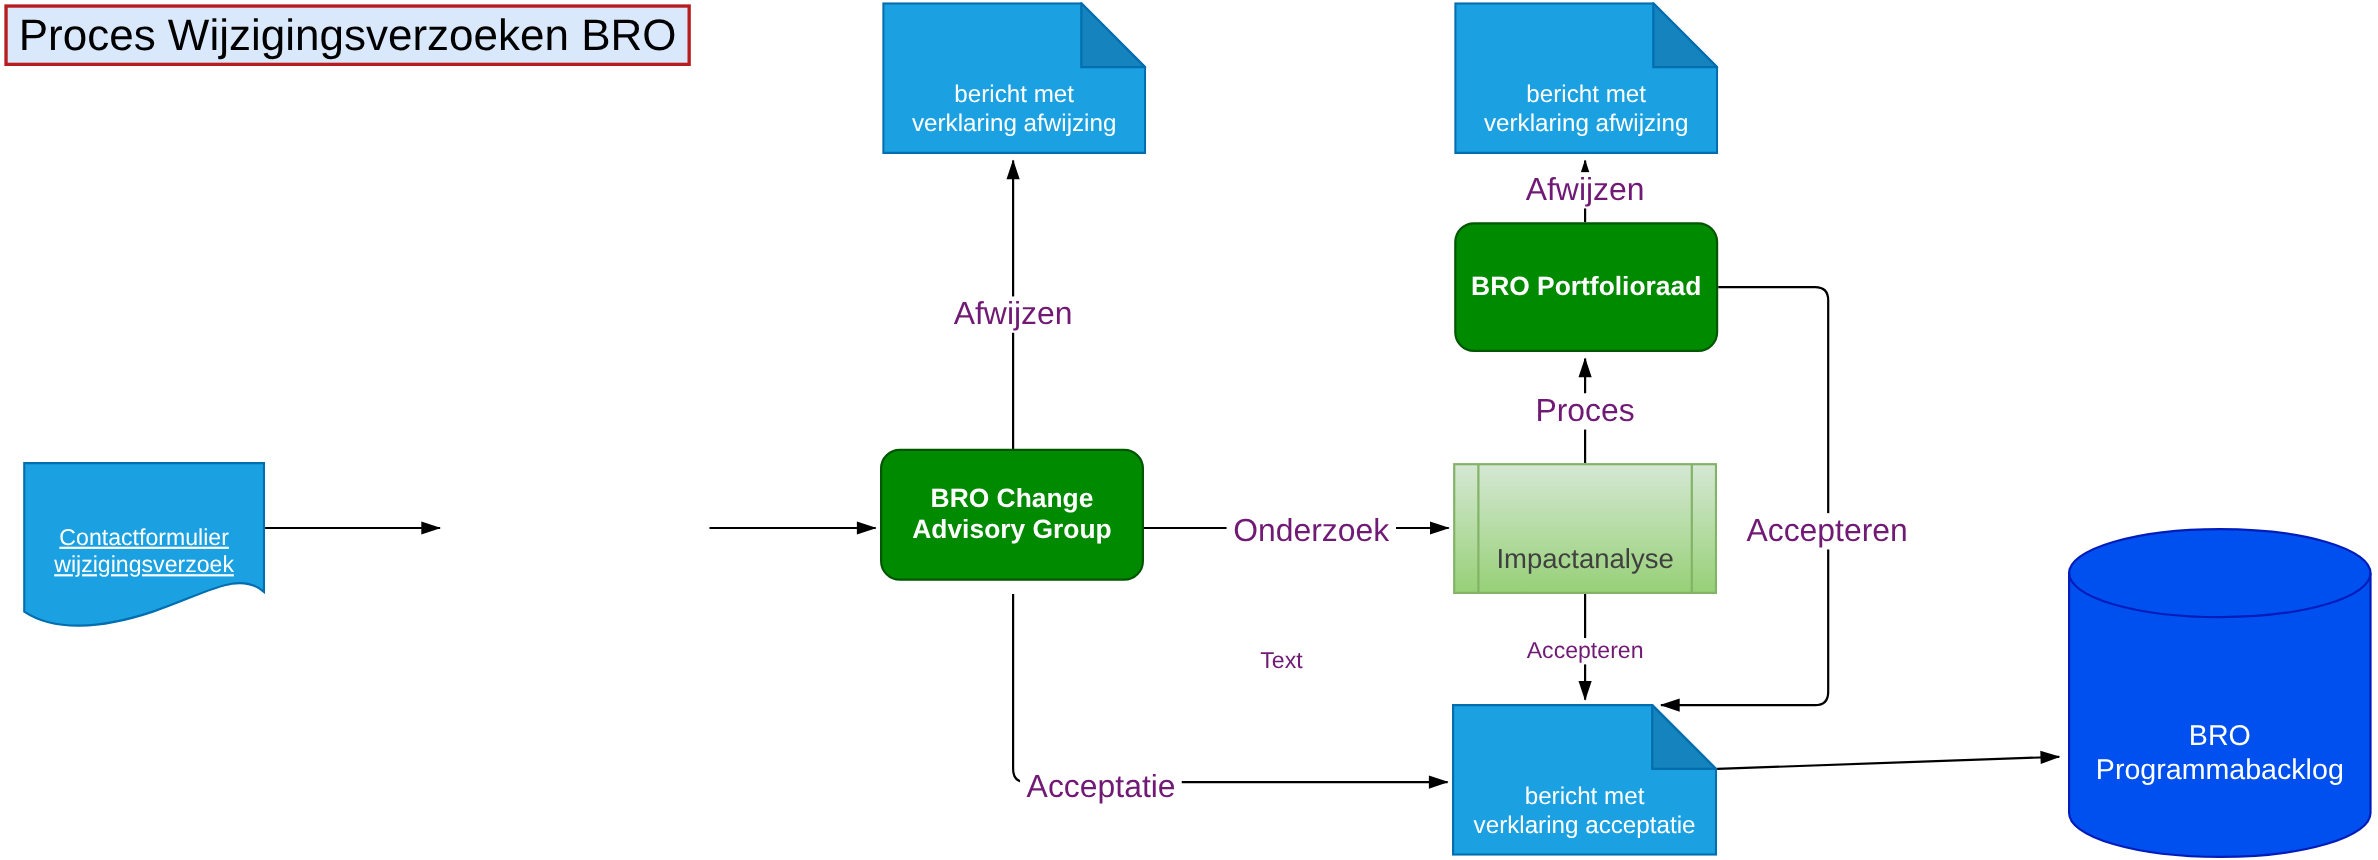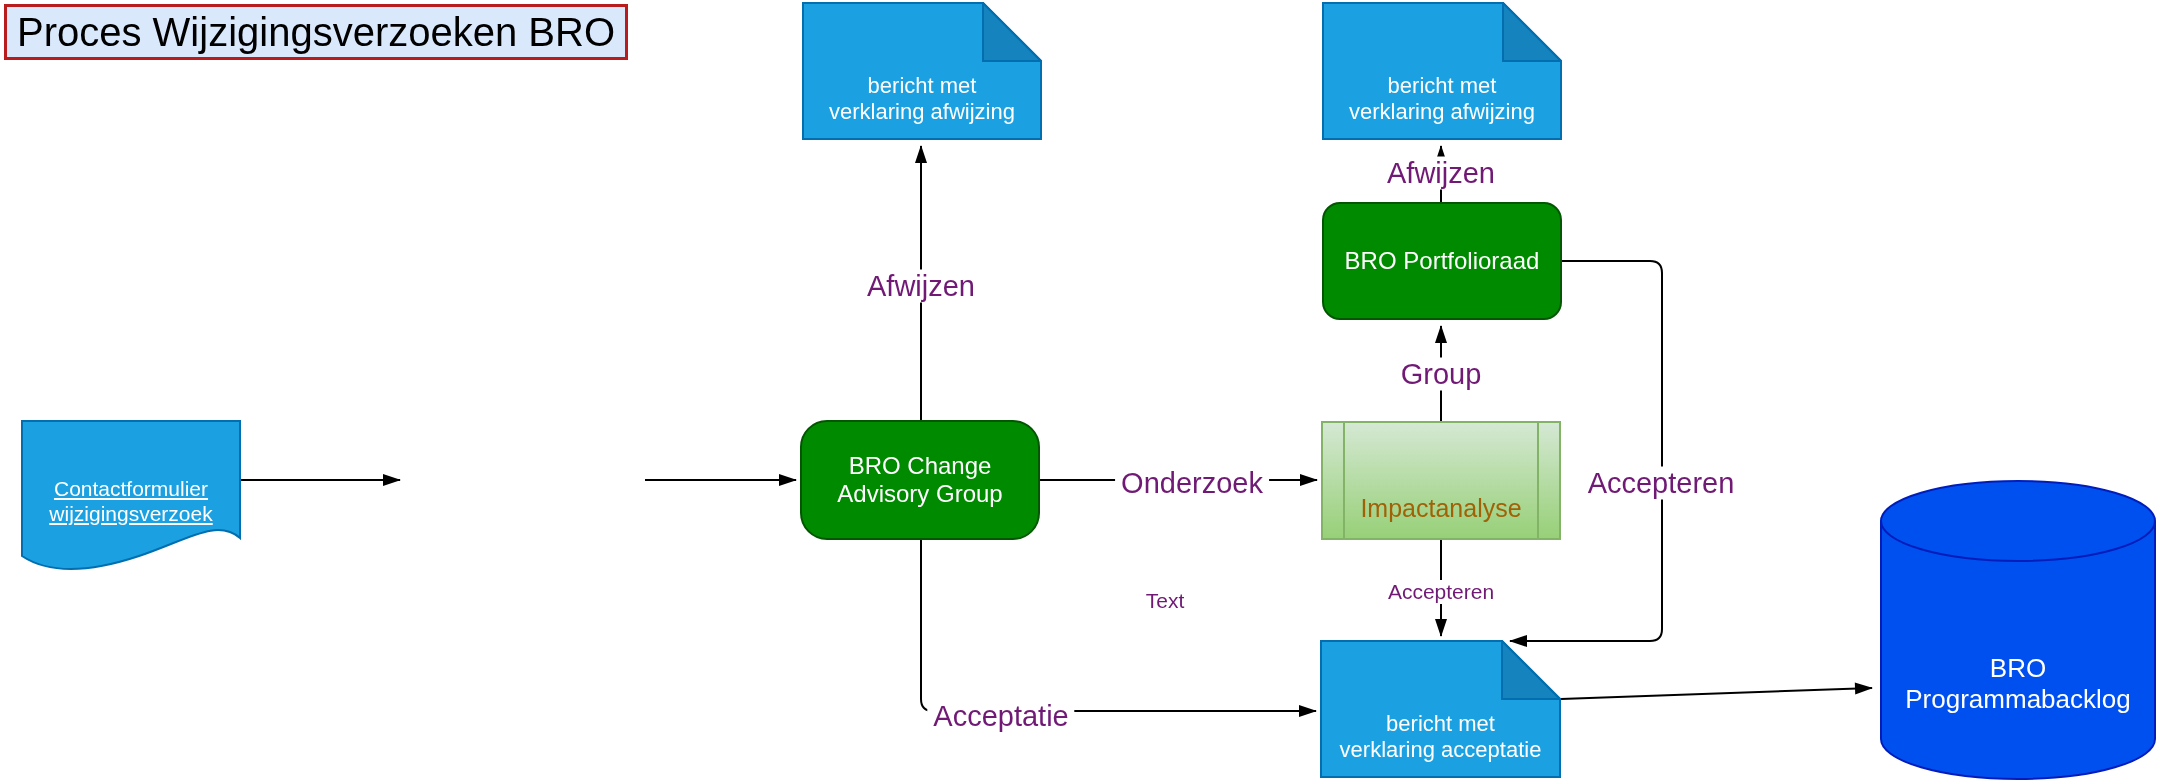--- a/index.html
+++ b/index.html
@@ -18,38 +18,38 @@
   .title-box{
     left:4px;top:4px;width:608px;height:50px;
     background:#dae8fc;border:3px solid #b91c1c;
     display:flex;align-items:center;padding-left:10px;
     font-size:40px;color:#000;
   }
   
   .node{display:flex;align-items:center;justify-content:center;text-align:center;}
   .nlabel{white-space:pre-line;line-height:1.18;}
   .white{color:#ffffff;}
-  .black{color:#a16207;}
+  .black{color:#404040;}
   .rounded{
     border-radius:18px;border:2px solid #005700;background:#008a00;
     font-size:24px;
   }
   .rounded.orange{background:#f0a30a;border-color:#bd7000;}
   
   .shape-node{display:block;}
   .shape-node svg{position:absolute;left:0;top:0;}
   .shape-node .nlabel{
     position:absolute;left:0;top:0;width:100%;height:100%;
     display:flex;align-items:center;justify-content:center;text-align:center;margin-top:28px;
   }
   .note-label{font-size:22px;}
   .doc-label{font-size:21px;padding-bottom:48px;box-sizing:border-box;text-decoration:underline;}
   .cyl-label{font-size:26px;padding-top:52px;box-sizing:border-box;}
   .proc-label{font-size:25px;}
-  .node-label{font-size:24px;}
+  .node-label{font-size:24px;font-weight:bold;}
   
   .elbl{
     transform:translate(-50%,-50%);
     background:#ffffff;padding:0 6px;
     font-size:29px;color:#701a75;white-space:nowrap;
   }
   .elbl.small{font-size:21px;}
 </style>
 </head>
 <body>
@@ -126,36 +126,36 @@
 
   <div class="abs shape-node" style="left:21px;top:420px;width:220px;height:156px;">
     <svg width="220" height="156" viewBox="0 0 220 156">
       <path d="M1,1 H219 V118 C196,98 166,120 118,136 C70,152 28,154 1,136 Z" fill="#1ba1e2" stroke="#006eaf" stroke-width="2"></path>
     </svg>
     <div class="nlabel doc-label white">Contactformulier
 wijzigingsverzoek</div>
   </div>
 
 
-  <div class="abs node rounded" style="left:800px;top:420px;width:236px;height:116px;border-radius:27px;">
+  <div class="abs node rounded" style="left:800px;top:408px;width:236px;height:116px;">
     <span class="nlabel node-label white">BRO Change
 Advisory Group</span>
   </div>
 
   <div class="abs shape-node" style="left:1879px;top:479px;width:278px;height:302px;">
     <svg width="278" height="302" viewBox="0 0 278 302">
       <path d="M2,42 A137,40 0 0 1 276,42 L276,260 A137,40 0 0 1 2,260 Z" fill="#0050ef" stroke="#001dbc" stroke-width="2"></path>
       <path d="M2,42 A137,40 0 0 0 276,42" fill="none" stroke="#001dbc" stroke-width="2"></path>
     </svg>
     <div class="nlabel cyl-label white">BRO
 Programmabacklog</div>
   </div>
 
   <div class="abs elbl" style="left:921px;top:286px;">Afwijzen</div>
   <div class="abs elbl" style="left:1441px;top:173px;">Afwijzen</div>
   <div class="abs elbl" style="left:1180px;top:483px;margin-left:12px;">Onderzoek</div>
-  <div class="abs elbl" style="left:1441px;top:374px;">Group</div>
+  <div class="abs elbl" style="left:1441px;top:374px;">Proces</div>
   <div class="abs elbl" style="left:1661px;top:483px;">Accepteren</div>
   <div class="abs elbl small" style="left:1441px;top:592px;">Accepteren</div>
   <div class="abs elbl" style="left:1001px;top:716px;">Acceptatie</div>
   <div class="abs elbl small" style="left:1165px;top:601px;">Text</div>
 
 </div>
 
 </body></html>

